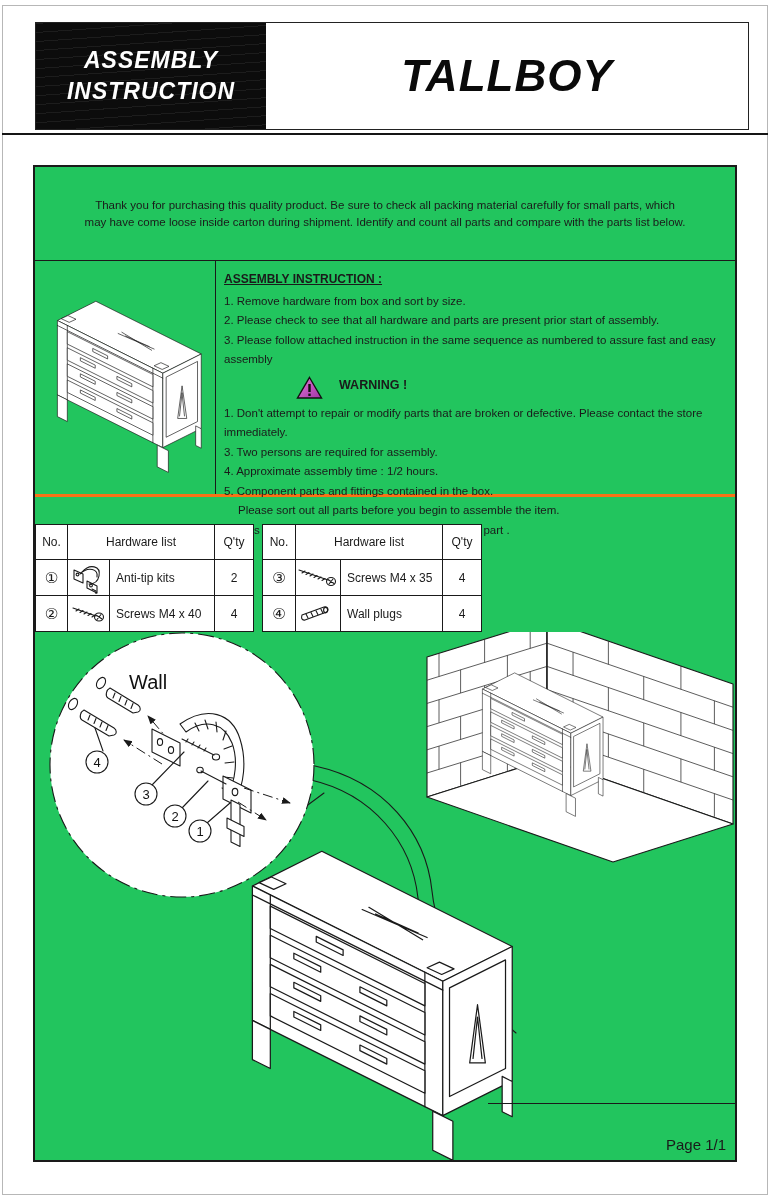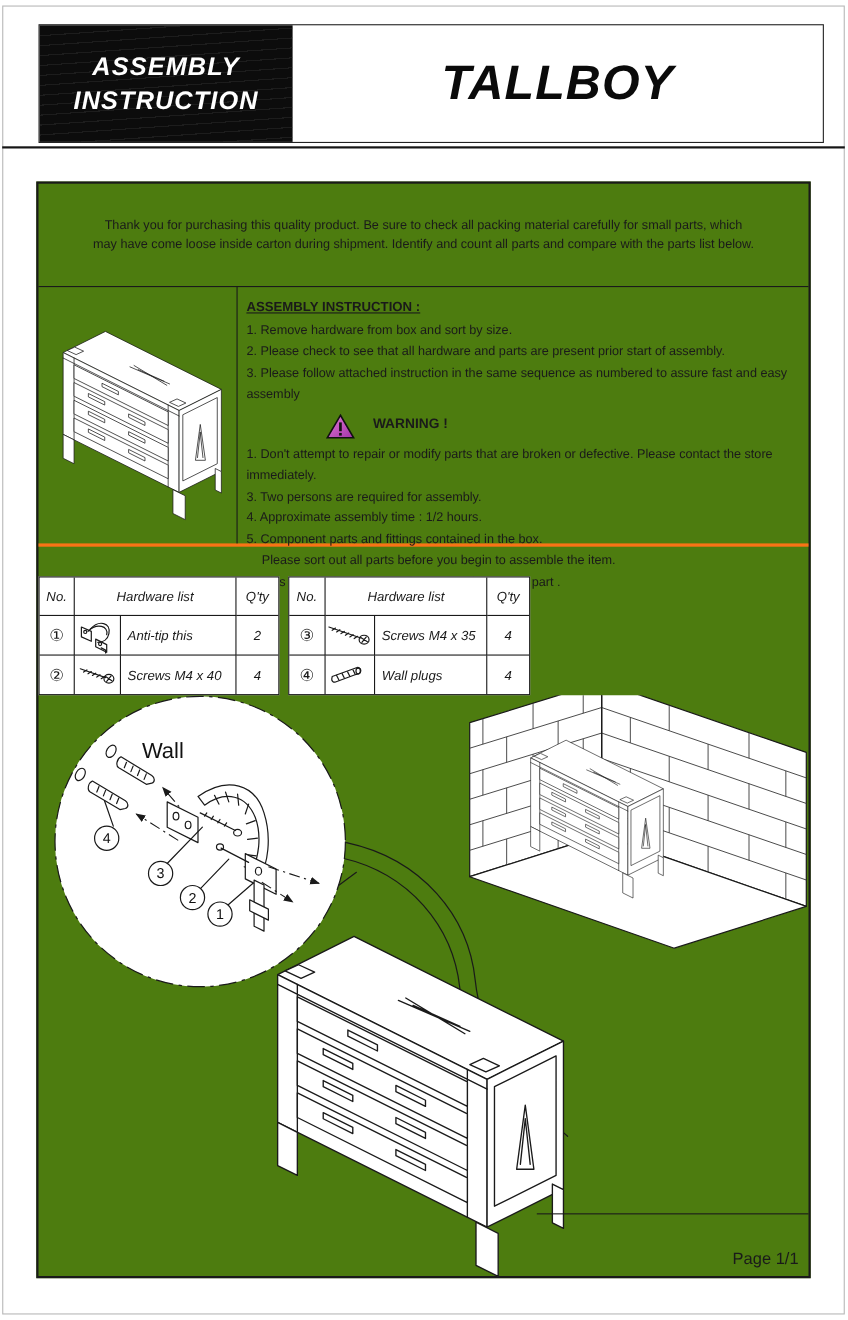--- a/index.html
+++ b/index.html
@@ -13,38 +13,38 @@
   .badge{width:230px;height:100%;background:#0c0c0c;color:#fff;display:flex;flex-direction:column;
          justify-content:center;align-items:center;font-weight:bold;font-size:23px;letter-spacing:1px;
          line-height:1.35;background-image:repeating-linear-gradient(176deg,rgba(60,60,60,.35) 0 1px,transparent 1px 9px);}
   .title-area{flex:1;display:flex;align-items:center;justify-content:center;}
   .main-title{font-size:44px;font-weight:600;letter-spacing:1px;color:#0a0a0a;}
 
   .top-rule{position:absolute;left:2px;top:133px;width:766px;height:2px;background:#151515;}
 
   
   .content-box{position:absolute;left:33px;top:165px;width:704px;height:997px;
-               border:2px solid #1a1a1a;box-sizing:border-box;background:#4d7c0f;}
+               border:2px solid #1a1a1a;box-sizing:border-box;background:#22c55e;}
   .intro{position:absolute;left:0;right:0;top:0;height:93px;border-bottom:1px solid #1a1a1a;
          display:flex;flex-direction:column;justify-content:center;text-align:center;
          font-size:11.5px;line-height:17px;}
   .section2{position:absolute;left:0;right:0;top:93px;height:237px;border-bottom:3px solid #f97316;
             display:flex;box-sizing:border-box;}
   .cell-image{width:181px;border-right:1px solid #1a1a1a;box-sizing:border-box;}
   .cell-text{flex:1;padding:10px 8px 0 8px;font-size:11.5px;line-height:19.5px;}
   .asm-heading{font-weight:bold;font-size:12px;text-decoration:underline;margin-bottom:2px;}
   .warn-header{display:flex;align-items:flex-start;gap:16px;margin:6px 0 2px 72px;height:26px;}
   .warn-heading{font-weight:bold;font-size:12.5px;}
   .cont{padding-left:14px;}
 
   
   .hw-table{position:absolute;top:357px;display:grid;border:1px solid #1a1a1a;background:#fff;
             font-size:12px;}
   .hw-table .cell{border-right:1px solid #1a1a1a;border-bottom:1px solid #1a1a1a;
-                  display:flex;align-items:center;justify-content:center;box-sizing:border-box;font-style:italic;}
+                  display:flex;align-items:center;justify-content:center;box-sizing:border-box;}
   .hw-table .cell.last-col{border-right:none;}
   .hw-table .cell.last-row{border-bottom:none;}
   .hw-table .name{justify-content:flex-start;padding-left:6px;}
   .hw-table .hdr{font-size:12px;}
   .circled{font-family:"DejaVu Sans",sans-serif;font-size:15px;}
   #hw-table-1{left:0;width:217px;grid-template-columns:32px 42px 105px 38px;grid-template-rows:35px 36px 35px;}
   #hw-table-2{left:227px;width:218px;grid-template-columns:33px 45px 102px 38px;grid-template-rows:35px 36px 35px;}
   .span2{grid-column:span 2;}
 
   .diagram-svg{position:absolute;left:0;top:465px;width:704px;height:532px;}
@@ -158,21 +158,21 @@
         <svg width="38" height="32" viewBox="0 0 38 32">
           <path class="ln" d="M4,8 l9,4 l0,9 l-9,-4 Z"></path>
           <circle class="ln" cx="7.5" cy="12.5" r="1.4"></circle>
           <path class="ln" d="M12,10 C 20,1 31,4 29,14 C 28,19 24,22 19,22"></path>
           <path class="ln" d="M10,12 C 18,4 29,7 27,15"></path>
           <path class="ln" d="M17,19 l10,5 l0,7 l-10,-5 Z"></path>
           <circle class="ln" cx="21" cy="23.5" r="1.4"></circle>
           <path class="ln" d="M22,27 l4,2 l0,3"></path>
         </svg>
       </div>
-      <div class="cell name">Anti-tip this</div>
+      <div class="cell name">Anti-tip kits</div>
       <div class="cell last-col">2</div>
 
       <div class="cell circled last-row">②</div>
       <div class="cell last-row">
         <svg width="38" height="22" viewBox="0 0 38 22">
           <path class="ln" d="M3,5 L26,13"></path>
           <path class="ln" d="M6,8 l3,-2 M10,9.5 l3,-2 M14,11 l3,-2 M18,12.5 l3,-2 M22,14 l3,-2"></path>
           <ellipse class="ln" cx="29" cy="14" rx="4.5" ry="4" fill="#fff"></ellipse>
           <path class="ln" d="M26,12 l6,4 M31,11.5 l-4,5"></path>
         </svg>

